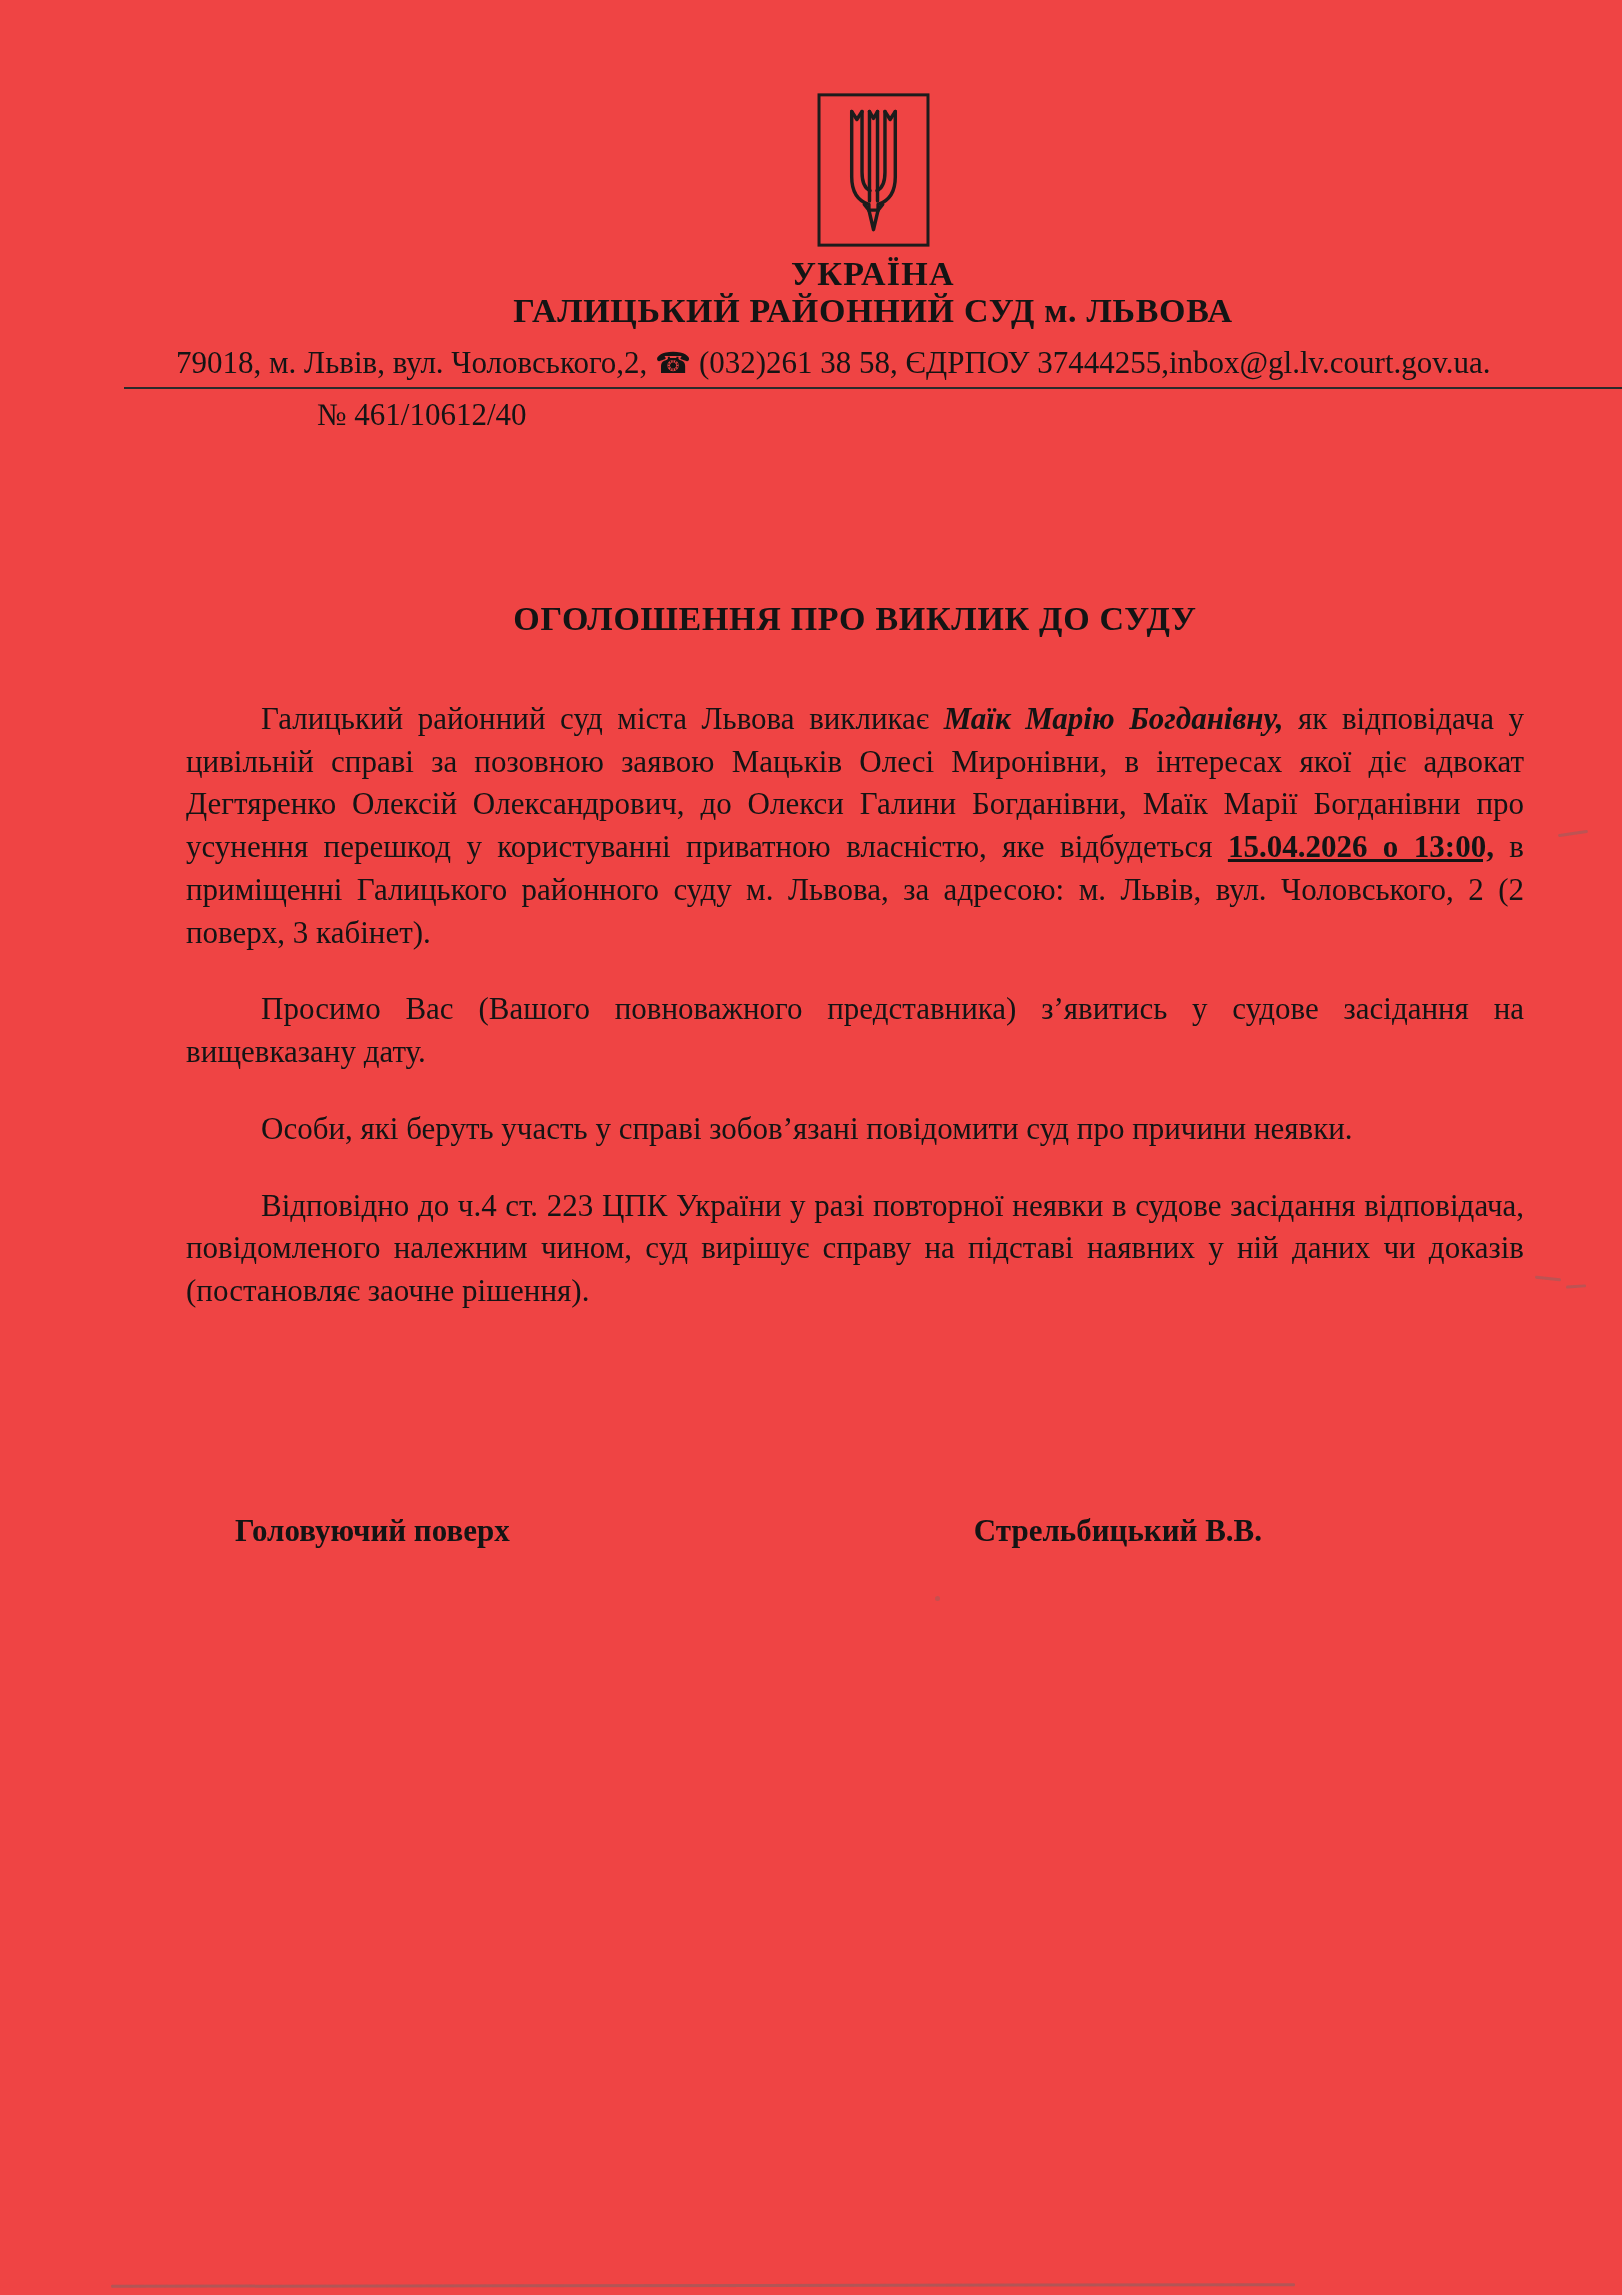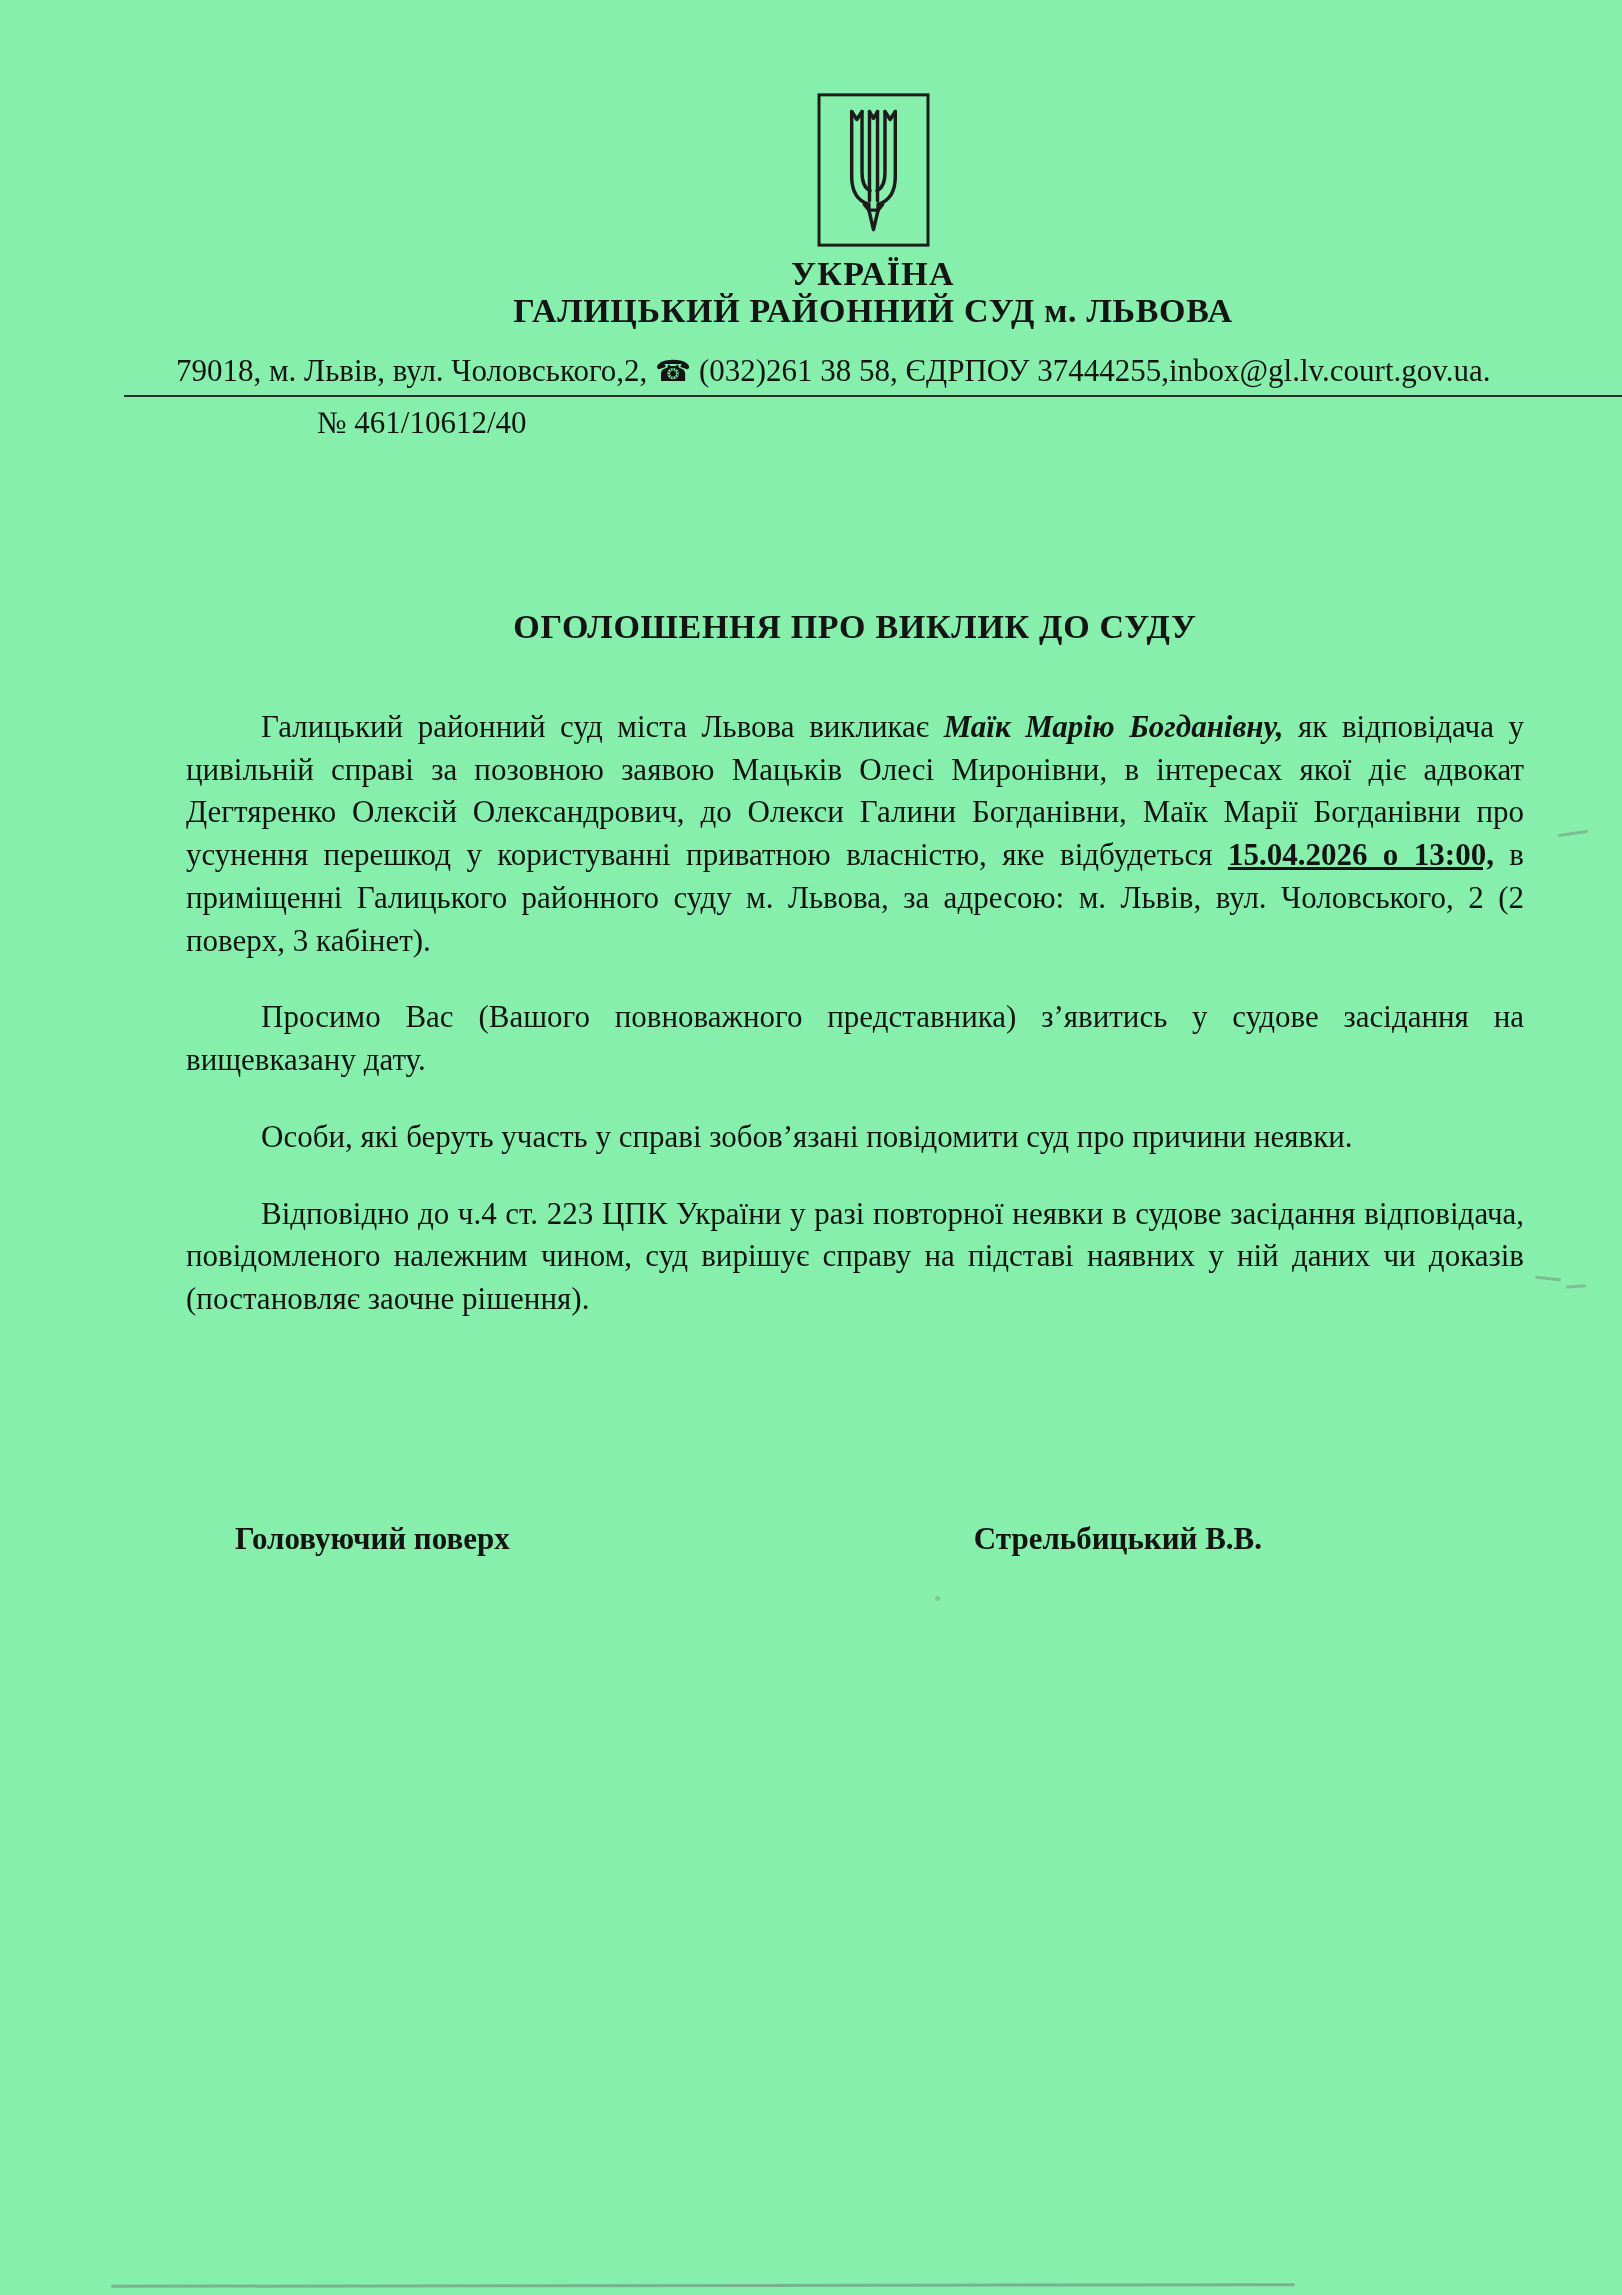--- a/index.html
+++ b/index.html
@@ -1,21 +1,21 @@
 <!DOCTYPE html>
 <html style="font-size:10.5px"><head>
 <meta charset="utf-8">
 <style>
   html, body { margin: 0; padding: 0; background: #9a9a9a; }
   .page {
     position: relative;
     width: 1622px;
     height: 2295px;
     margin: 0 auto;
-    background: #86efac;
+    background: #ef4444;
     overflow: hidden;
     font-family: "Liberation Serif", "DejaVu Serif", serif;
     color: #141414;
   }
   
   .letterhead {
     margin-left: 124px;           
     margin-right: 0;
     text-align: center;
   }
@@ -31,21 +31,21 @@
     letter-spacing: 1.3px;
     line-height: 1.1;
   }
   .court {
     font-size: 34px;
     font-weight: bold;
     letter-spacing: 0.7px;
     line-height: 1.12;
   }
   .address-line {
-    margin-top: 23px;
+    margin-top: 15px;
     padding: 0 3.9px 6.5px 52px;
     font-size: 31px;
     line-height: 1.15;
     border-bottom: 2.6px solid #2b2b2b;
     white-space: nowrap;
     text-align: left;
   }
   .phone-glyph { font-family: "DejaVu Sans", sans-serif; font-size: 29px; }
   .doc-date, .case-number {
     margin-left: 193px;

